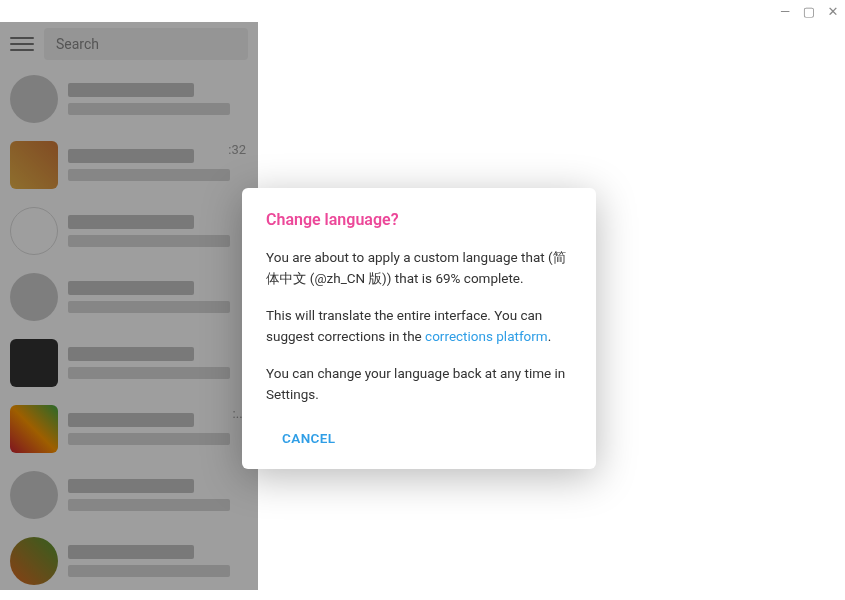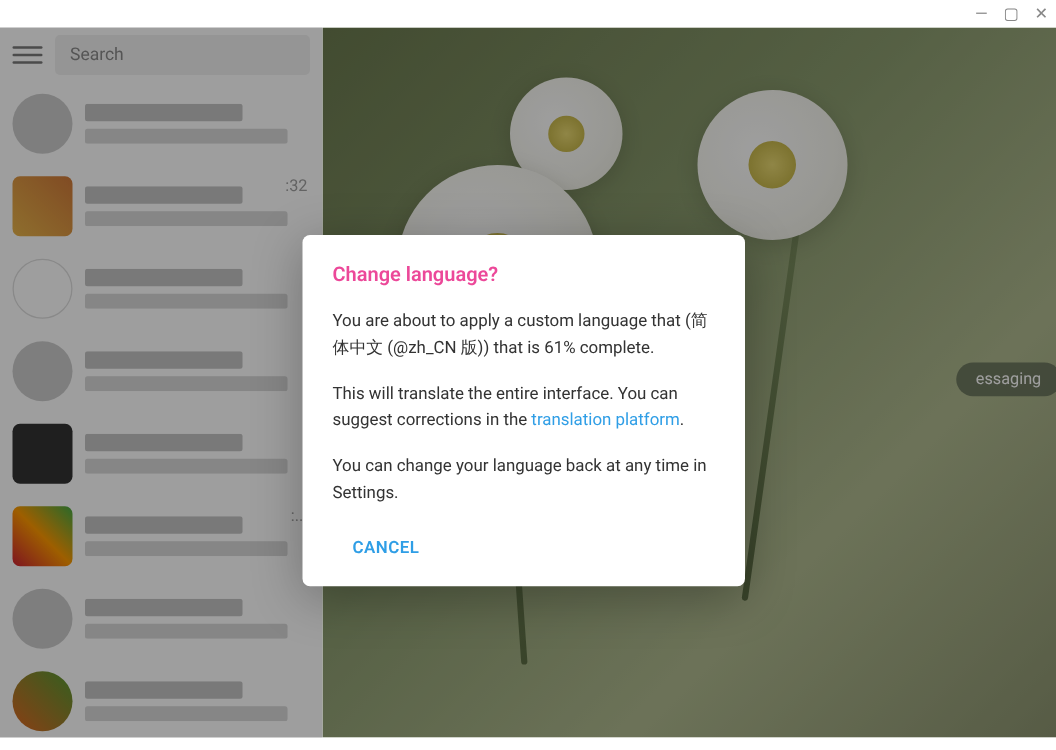--- a/index.html
+++ b/index.html
@@ -1,21 +1,21 @@
 <!DOCTYPE html>
 <html><head>
 <meta charset="utf-8">
 <style>
 * { box-sizing: border-box; margin: 0; padding: 0; font-family: -apple-system, BlinkMacSystemFont, "Segoe UI", Roboto, Arial, sans-serif; }
 html, body { width: 845px; height: 600px; overflow: hidden; background: #fff; }
 
 .titlebar { height: 22px; display: flex; justify-content: flex-end; align-items: center; padding: 0 6px; gap: 12px; background: #fff; }
 .titlebar .win-btn { width: 12px; height: 12px; display: flex; align-items: center; justify-content: center; color: #888; font-size: 13px; cursor: default; }
 
-.app { display: flex; height: 568px; position: relative; }
+.app { display: flex; height: 568px; position: relative; flex-direction: column; }
 
 .sidebar { width: 258px; height: 100%; background: #fff; display: flex; flex-direction: column; }
 .sidebar-header { height: 44px; display: flex; align-items: center; padding: 0 10px; gap: 10px; }
 .hamburger { width: 24px; height: 24px; display: flex; flex-direction: column; justify-content: center; gap: 4px; cursor: pointer; }
 .hamburger span { display: block; height: 2px; background: #7a7a7a; border-radius: 1px; }
 .search-box { flex: 1; height: 32px; background: #f1f1f1; border-radius: 4px; padding: 0 12px; display: flex; align-items: center; color: #8a8a8a; font-size: 14px; }
 
 .chat-list { flex: 1; overflow: hidden; }
 .chat-item { height: 66px; display: flex; align-items: center; padding: 0 10px; gap: 10px; position: relative; }
 .avatar { width: 48px; height: 48px; border-radius: 50%; background: #ccc; flex-shrink: 0; }
@@ -155,24 +155,24 @@
     <div class="badge">essaging</div>
     <div class="dim-overlay"></div>
   </div>
 
   <div class="sidebar-dim"></div>
 
   <div class="dialog">
     <div class="dialog-title">Change language?</div>
     <div class="dialog-body">
       <p>
-        <span>You are about to apply a custom language that (</span><span>简体中文 (@zh_CN 版)</span><span>) that is 61% complete.</span>
+        <span>You are about to apply a custom language that (</span><span>简体中文 (@zh_CN 版)</span><span>) that is 69% complete.</span>
       </p>
       <p>
-        <span>This will translate the entire interface. You can suggest corrections in the </span><a href="#">translation platform</a><span>.</span>
+        <span>This will translate the entire interface. You can suggest corrections in the </span><a href="#">corrections platform</a><span>.</span>
       </p>
       <p>You can change your language back at any time in Settings.</p>
     </div>
     <div class="dialog-actions">
       <button class="dlg-btn">CANCEL</button>
     </div>
   </div>
 
 </div>
 

